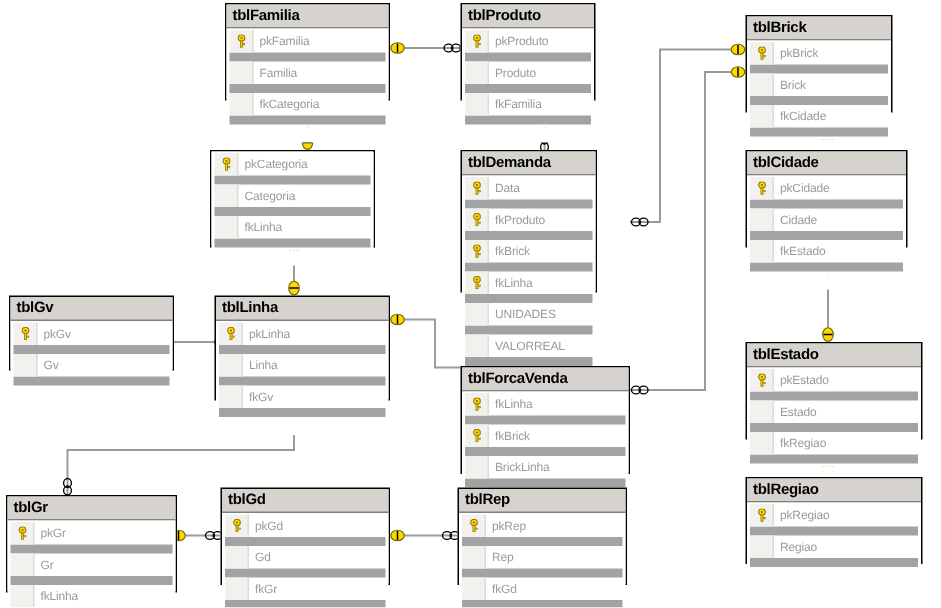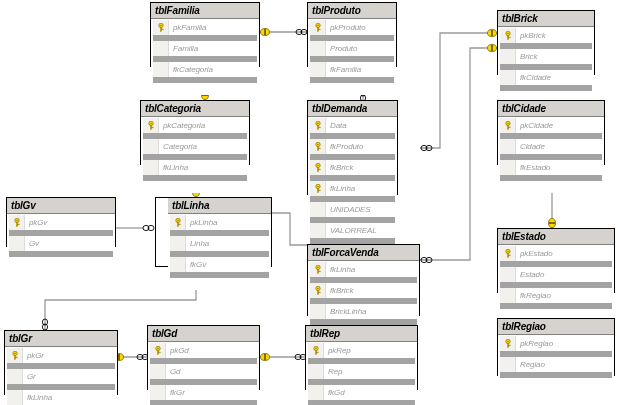--- a/index.html
+++ b/index.html
@@ -7,21 +7,20 @@
     padding: 0;
     background: #ffffff;
   }
   #canvas {
     position: relative;
     width: 627px;
     height: 405px;
     background: #ffffff;
     overflow: hidden;
     font-family: "Liberation Sans", sans-serif;
-    font-style: italic;
   }
   #wires {
     position: absolute;
     left: 0;
     top: 0;
     width: 627px;
     height: 405px;
     pointer-events: none;
   }
   .table-box {
@@ -251,21 +250,20 @@
     <div class="fld-name">Brick</div>
   </div>
           <div class="fld-row">
     <div class="fld-gutter"></div>
     <div class="fld-name">fkCidade</div>
   </div>
         </div>
     <div class="tbl-filler"></div>
   </div>
       <div class="table-box" style="left: 140px; top: 100px; width: 110px; height: 65px;">
-    <div class="tbl-title">tblCategoria</div>
     <div class="tbl-body">
           <div class="fld-row">
     <div class="fld-gutter">
               <svg class="key-icon" viewBox="0 0 8 9" xmlns="http://www.w3.org/2000/svg">
                 <circle cx="4" cy="2.4" r="2.2" fill="#ffd700" stroke="#8a7000" stroke-width="0.7"></circle>
                 <circle cx="4" cy="2.4" r="0.7" fill="#8a7000"></circle>
                 <rect x="3.3" y="4.2" width="1.4" height="4.3" fill="#ffd700" stroke="#8a7000" stroke-width="0.5"></rect>
                 <rect x="4.7" y="6.0" width="1.5" height="0.9" fill="#ffd700" stroke="#8a7000" stroke-width="0.4"></rect>
               </svg>
             </div>
@@ -379,21 +377,21 @@
             </div>
     <div class="fld-name">pkGv</div>
   </div>
           <div class="fld-row">
     <div class="fld-gutter"></div>
     <div class="fld-name">Gv</div>
   </div>
         </div>
     <div class="tbl-filler"></div>
   </div>
-      <div class="table-box" style="left: 155px; top: 197px; width: 117px; height: 70px; padding-left: 12px;">
+      <div class="table-box" style="left: 143px; top: 197px; width: 117px; height: 70px;">
     <div class="tbl-title">tblLinha</div>
     <div class="tbl-body">
           <div class="fld-row">
     <div class="fld-gutter">
               <svg class="key-icon" viewBox="0 0 8 9" xmlns="http://www.w3.org/2000/svg">
                 <circle cx="4" cy="2.4" r="2.2" fill="#ffd700" stroke="#8a7000" stroke-width="0.7"></circle>
                 <circle cx="4" cy="2.4" r="0.7" fill="#8a7000"></circle>
                 <rect x="3.3" y="4.2" width="1.4" height="4.3" fill="#ffd700" stroke="#8a7000" stroke-width="0.5"></rect>
                 <rect x="4.7" y="6.0" width="1.5" height="0.9" fill="#ffd700" stroke="#8a7000" stroke-width="0.4"></rect>
               </svg>

